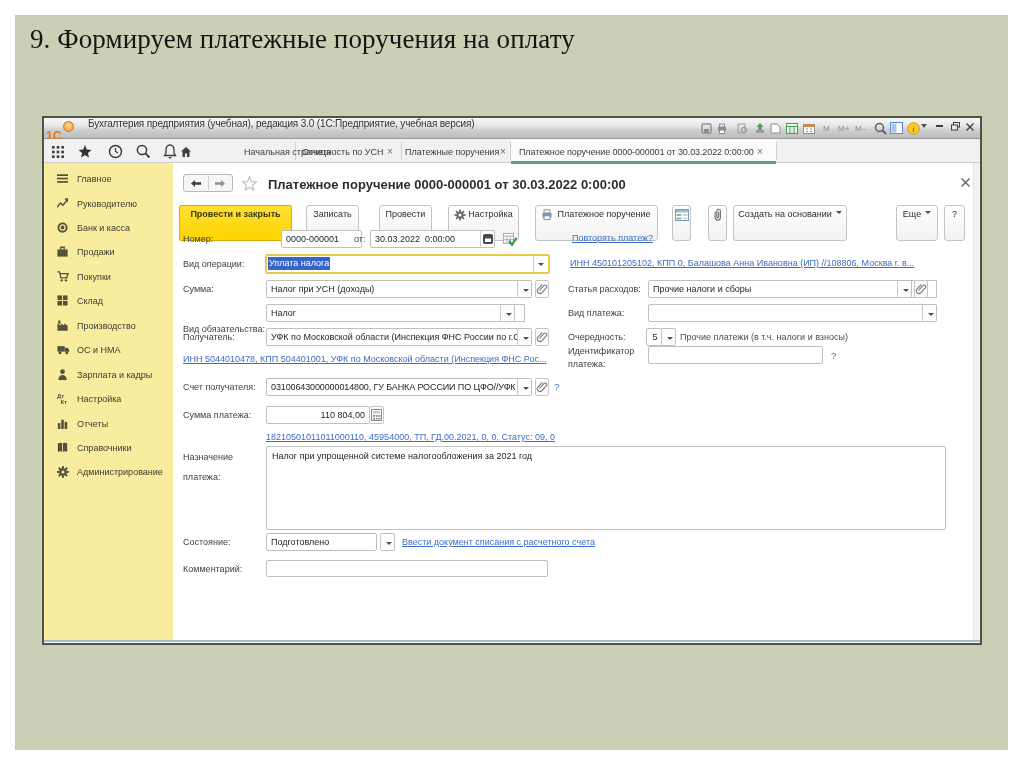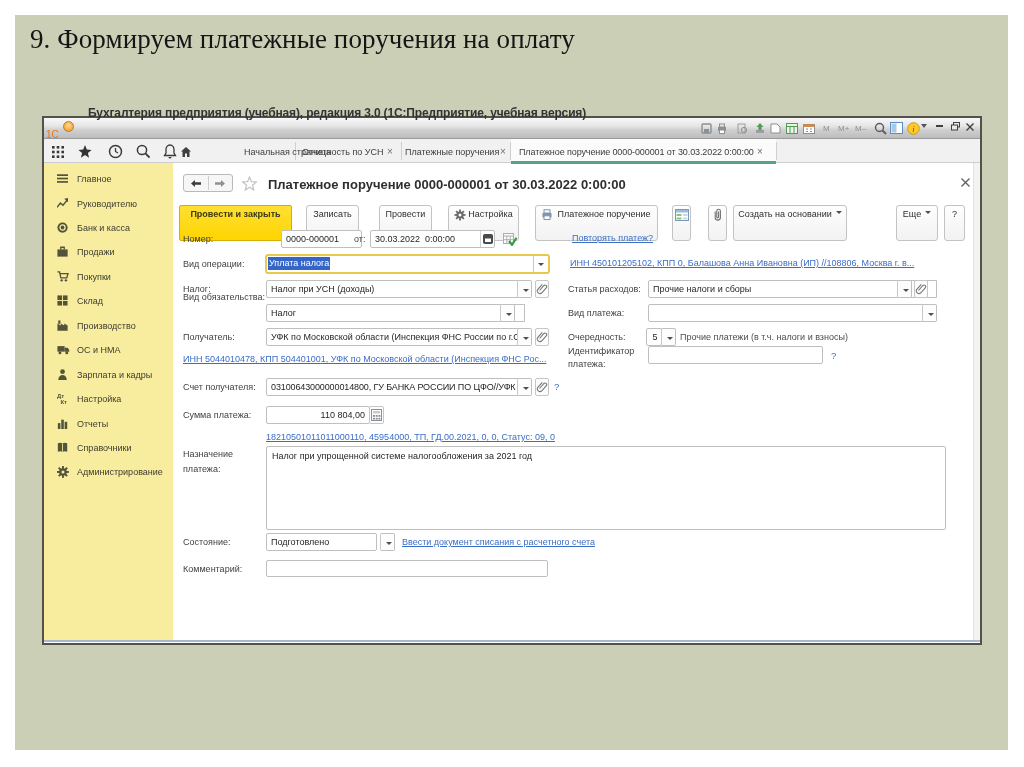--- a/index.html
+++ b/index.html
@@ -50,23 +50,23 @@
 .q { position:absolute; font-size:9.5px; color:#3a6dc8; }
 svg { display:block; }
 </style>
 </head>
 <body>
 <div id="slide"></div>
 <div id="title">9. Формируем платежные поручения на оплату</div>
 <div id="win"></div>
 <div id="titlebar"></div>
 
-<div class="abs" style="left:46px;top:129px;font-size:10px;font-weight:normal;color:#e8750c;">1С</div>
+<div class="abs" style="left:46px;top:129px;font-size:12px;font-weight:bold;color:#e8750c;">1С</div>
 <div class="abs" style="left:63px;top:121px;width:11px;height:11px;border-radius:50%;background:radial-gradient(circle at 50% 40%,#ffd9a0,#f0930f);border:1px solid #c87a10;"></div>
-<div class="abs" style="left:88px;top:106px;font-size:12px;letter-spacing:-0.15px;color:#333;font-weight:bold;">Бухгалтерия предприятия (учебная), редакция 3.0 (1С:Предприятие, учебная версия)</div>
+<div class="abs" style="left:88px;top:118px;font-size:10px;letter-spacing:-0.15px;color:#333;">Бухгалтерия предприятия (учебная), редакция 3.0 (1С:Предприятие, учебная версия)</div>
 
 <div id="tbicons">
 <svg class="abs" style="left:701px;top:123px;" width="11" height="11">
       <rect x="1" y="1" width="9" height="9" rx="1" fill="none" stroke="#8b9094" stroke-width="1.4"></rect>
       <rect x="3" y="6" width="5" height="4" fill="#8b9094"></rect>
     </svg>
 <svg class="abs" style="left:716px;top:123px;" width="12" height="11">
       <rect x="2" y="4" width="8" height="4" fill="#8b9094"></rect>
       <rect x="3.5" y="1" width="5" height="3" fill="none" stroke="#8b9094"></rect>
       <rect x="3.5" y="7" width="5" height="3.5" fill="#fff" stroke="#8b9094"></rect>
@@ -328,38 +328,38 @@
   </svg>
 <div class="lnk" style="left:572px;top:233px;">Повторять платеж?</div>
 
 <div class="lbl" style="left:183px;top:259px;">Вид операции:</div>
 <div class="abs" style="left:265px;top:254px;width:285px;height:20px;border:2px solid #e9c84e;border-radius:3px;background:#fff;"></div>
 <div class="abs" style="left:268px;top:257px;font-size:9px;line-height:13px;background:#3565c8;color:#fff;padding:0 1px;">Уплата налога</div>
 <div class="abs" style="left:533px;top:256px;width:1px;height:16px;background:#c9c9c9;"></div>
 <div class="abs" style="left:538px;top:263px;border:3px solid transparent;border-top:3.5px solid #4f4f4f;"></div>
 <div class="lnk" style="left:570px;top:258px;">ИНН 450101205102, КПП 0, Балашова Анна Ивановна (ИП) //108806, Москва г. в...</div>
 
-<div class="lbl" style="left:183px;top:284px;">Налог:</div>
+<div class="lbl" style="left:183px;top:284px;">Сумма:</div>
 <div class="fld" style="left:266px;top:280px;width:252px;border-radius:2px 0 0 2px;">Налог при УСН (доходы)</div>
 <div class="dd" style="left:517px;top:280px;"></div>
 <div class="clipbtn" style="left:535px;top:280px;">
     <svg width="12" height="16" style="margin-left:0px">
       <path d="M3.5 9.5 L8 4.5 a1.6 1.6 0 0 1 2.4 2.1 L5.6 12 a2.7 2.7 0 0 1 -4 -3.4 L6.3 3.4" fill="none" stroke="#777" stroke-width="1.1"></path>
     </svg>
   </div>
 <div class="lbl" style="left:568px;top:284px;">Статья расходов:</div>
 <div class="fld" style="left:648px;top:280px;width:289px;border-radius:2px 0 0 2px;">Прочие налоги и сборы</div>
 <div class="dd" style="left:897px;top:280px;"></div>
 <div class="clipbtn" style="left:914px;top:280px;">
     <svg width="12" height="16" style="margin-left:0px">
       <path d="M3.5 9.5 L8 4.5 a1.6 1.6 0 0 1 2.4 2.1 L5.6 12 a2.7 2.7 0 0 1 -4 -3.4 L6.3 3.4" fill="none" stroke="#777" stroke-width="1.1"></path>
     </svg>
   </div>
 
-<div class="lbl" style="left:183px;top:292px;">Вид обязательства:</div>
+<div class="lbl" style="left:183px;top:324px;">Вид обязательства:</div>
 <div class="fld" style="left:266px;top:304px;width:259px;border-radius:2px 0 0 2px;">Налог</div>
 <div class="dd" style="left:500px;top:304px;"></div>
 <div class="lbl" style="left:568px;top:308px;">Вид платежа:</div>
 <div class="fld" style="left:648px;top:304px;width:275px;border-radius:2px 0 0 2px;"></div>
 <div class="dd" style="left:922px;top:304px;"></div>
 
 <div class="lbl" style="left:183px;top:332px;">Получатель:</div>
 <div class="fld" style="left:266px;top:328px;width:252px;border-radius:2px 0 0 2px;">УФК по Московской области (Инспекция ФНС России по г.С</div>
 <div class="dd" style="left:517px;top:328px;"></div>
 <div class="clipbtn" style="left:535px;top:328px;">
@@ -399,21 +399,21 @@
         <rect x="8.4" y="8" width="2" height="1.8"></rect>
         <rect x="3" y="10.8" width="2" height="1.8"></rect>
         <rect x="5.7" y="10.8" width="2" height="1.8"></rect>
         <rect x="8.4" y="10.8" width="2" height="1.8"></rect>
       </g>
     </svg>
   </div>
 
 <div class="lnk" style="left:266px;top:432px;">18210501011011000110, 45954000, ТП, ГД.00.2021, 0, 0, Статус: 09, 0</div>
 
-<div class="lbl" style="left:183px;top:447px;line-height:15px;">Назначение<br>платежа:</div>
+<div class="lbl" style="left:183px;top:447px;line-height:20px;">Назначение<br>платежа:</div>
 <div class="abs" style="left:266px;top:446px;width:680px;height:84px;border:1px solid #bfbfbf;border-radius:2px;background:#fff;font-size:9px;color:#1f1f1f;padding:4px 5px;">Налог при упрощенной системе налогообложения за 2021 год</div>
 
 <div class="lbl" style="left:183px;top:537px;text-align:right;">Состояние:</div>
 <div class="fld" style="left:266px;top:533px;width:111px;">Подготовлено</div>
 <div class="dd" style="left:380px;top:533px;border-radius:2px;"></div>
 <div class="lnk" style="left:402px;top:537px;">Ввести документ списания с расчетного счета</div>
 
 <div class="lbl" style="left:183px;top:564px;">Комментарий:</div>
 <div class="fld" style="left:266px;top:560px;width:282px;height:17px;"></div>
 

